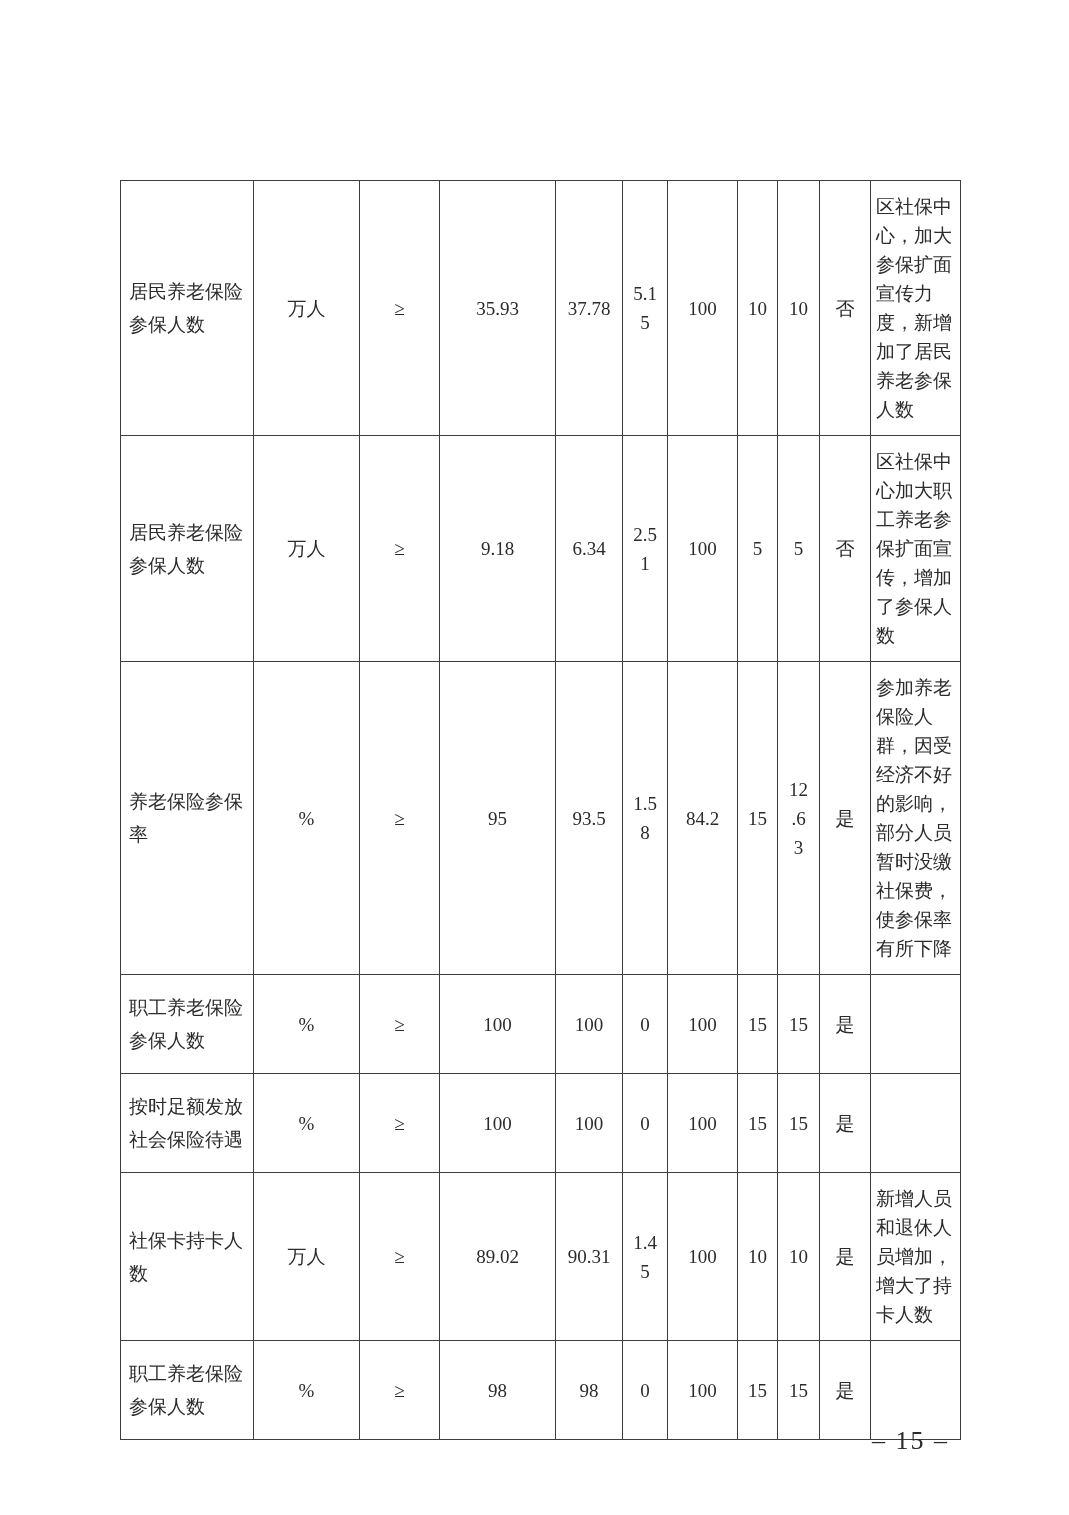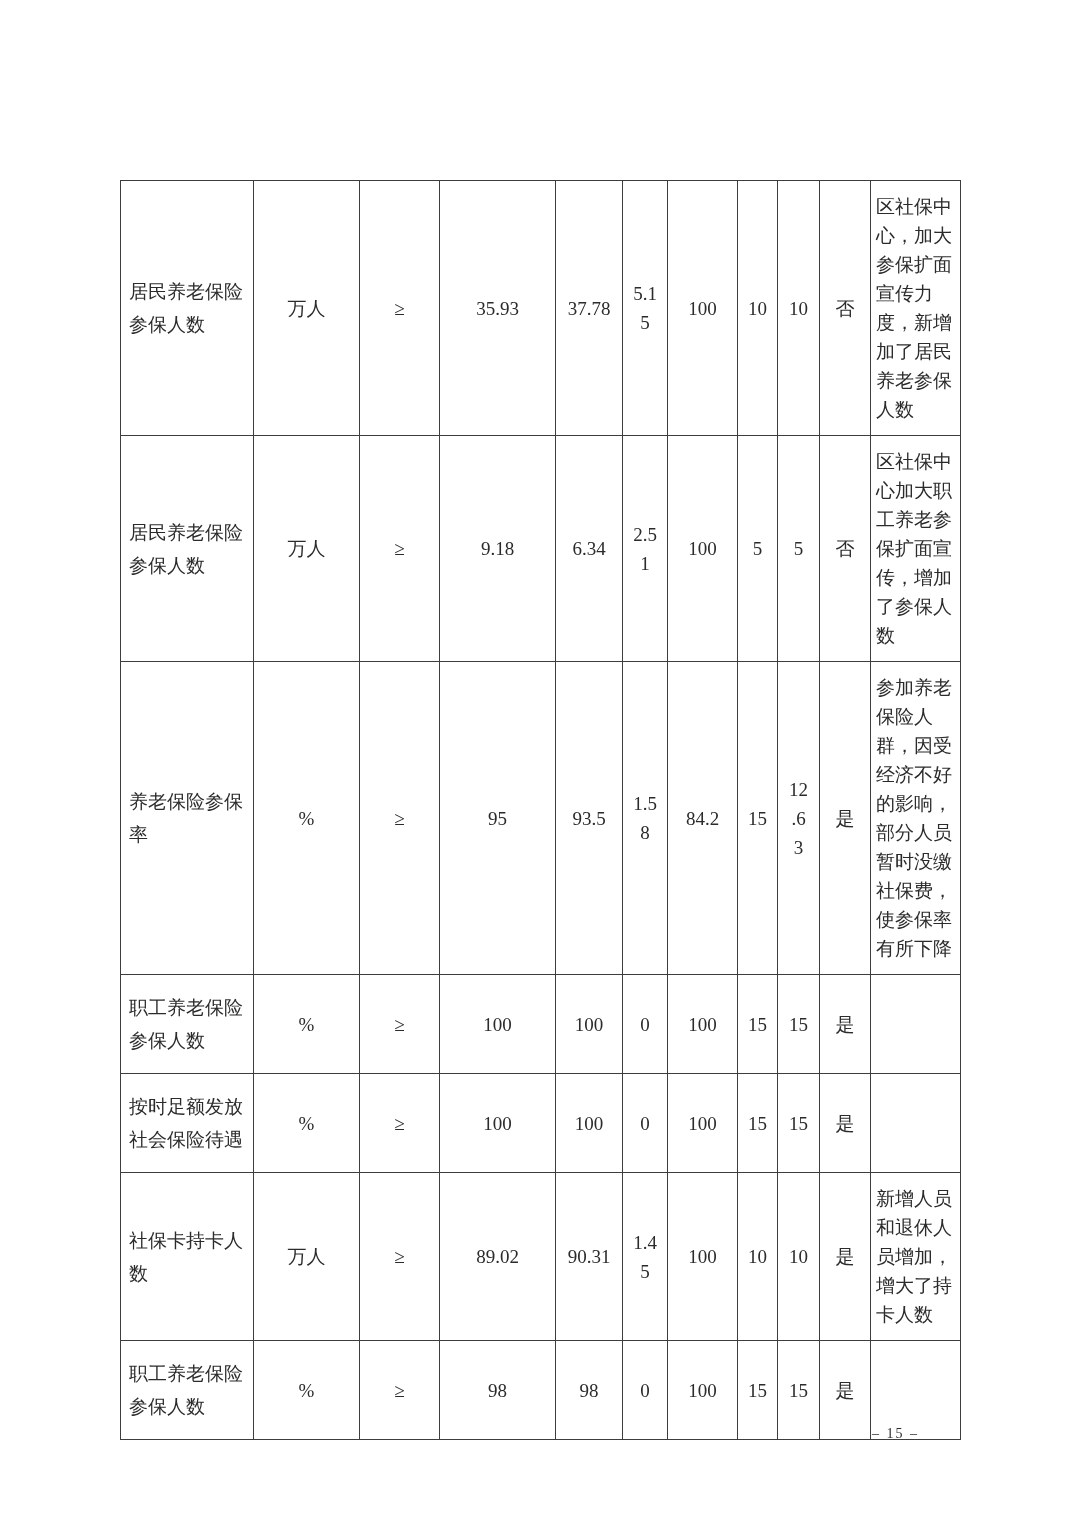--- a/index.html
+++ b/index.html
@@ -61,21 +61,21 @@
     line-break: anywhere;
   }
   .indicator-table td.col-score {
     padding: 0 10px;
     word-break: break-all;
     line-break: anywhere;
   }
   .page-number {
     position: absolute;
     left: 872px; top: 1426px;
-    font-size: 14px;
+    font-size: 26px;
     letter-spacing: 2px;
     color: #2b2b2b;
     white-space: nowrap;
   }
 </style>
 </head>
 <body>
 
 <div class="page">
 

